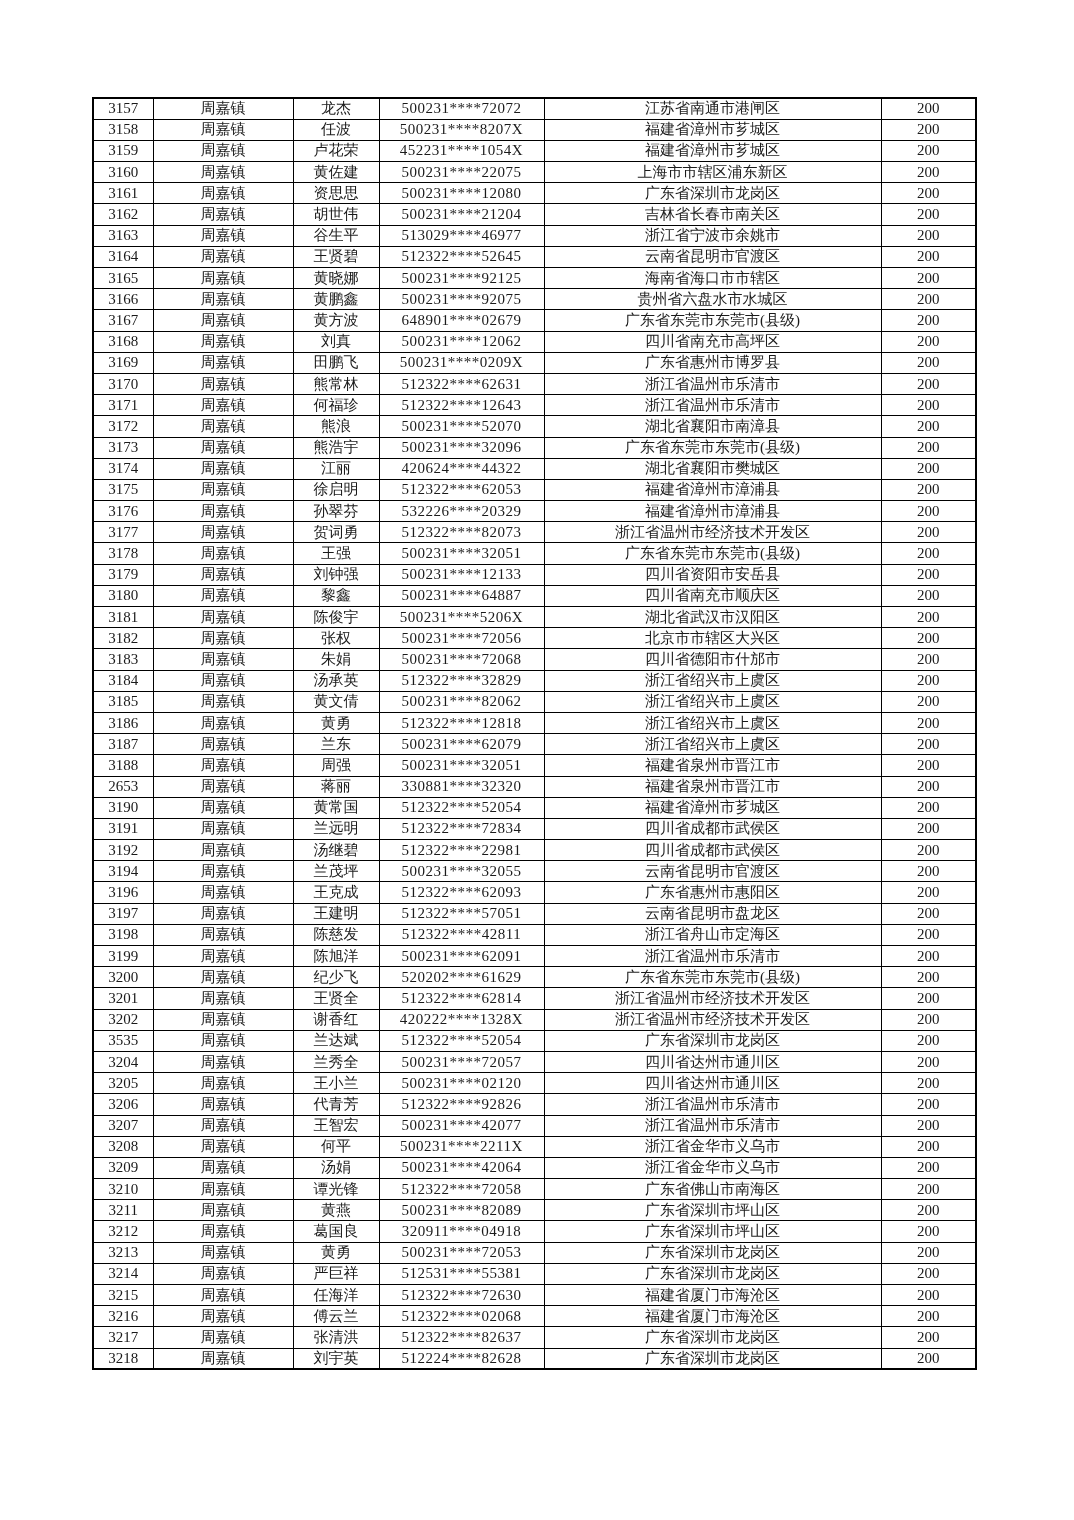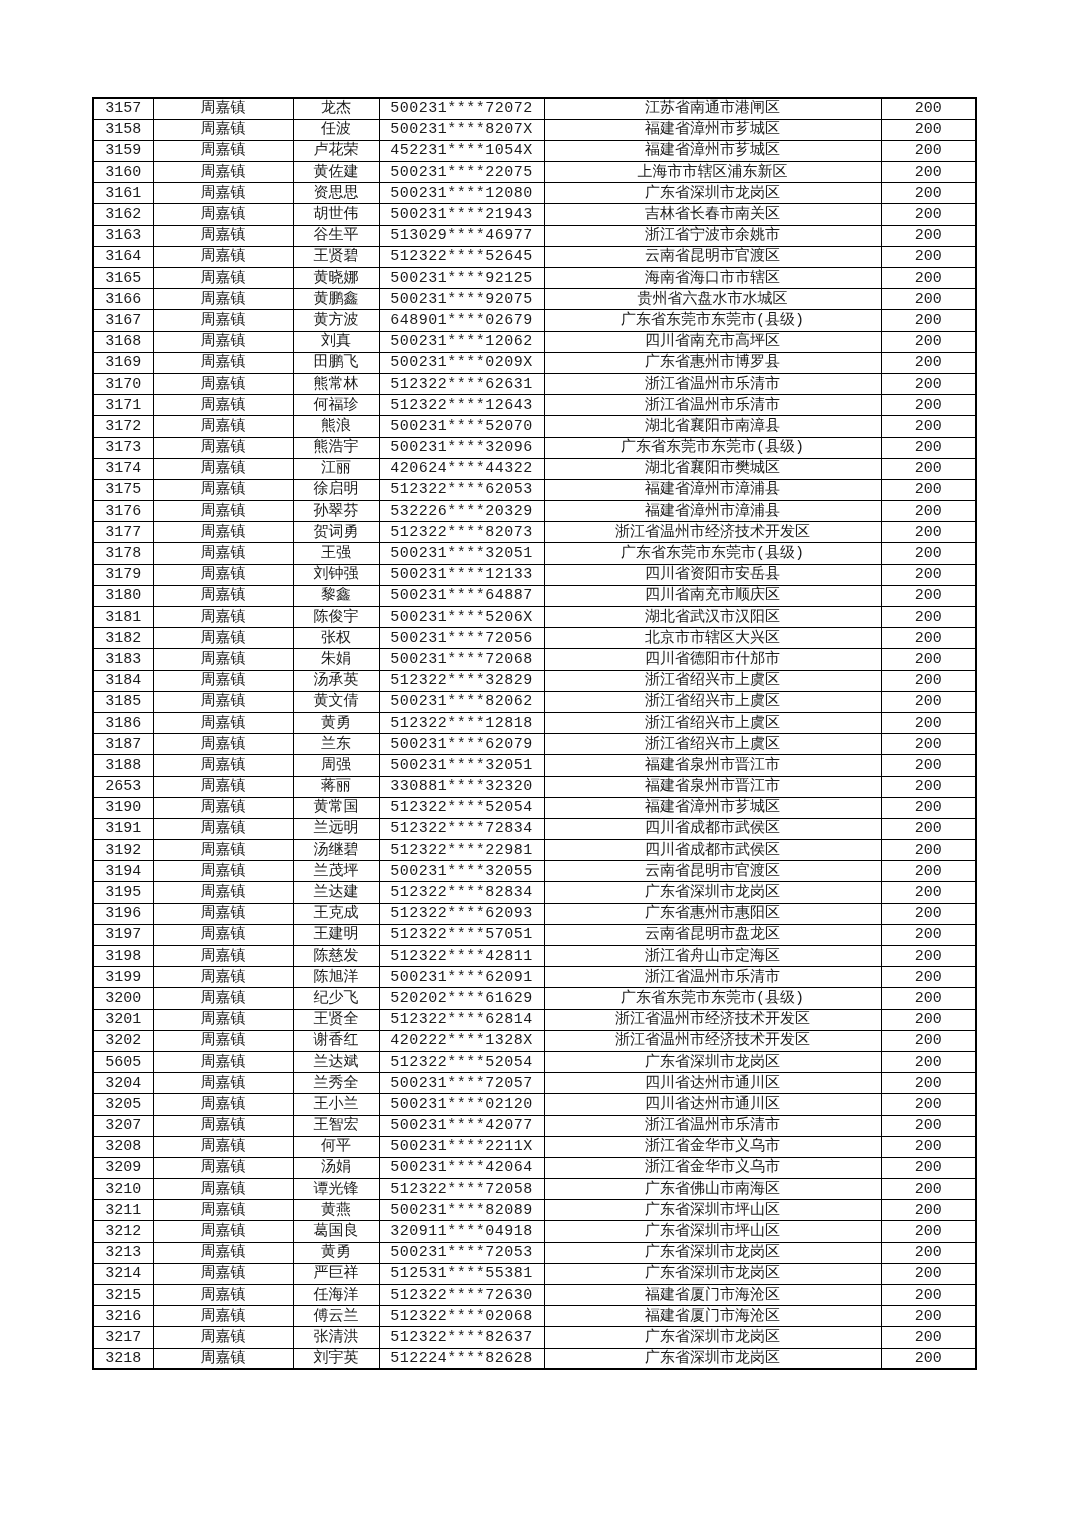--- a/index.html
+++ b/index.html
@@ -11,21 +11,21 @@
   html, body {
     margin: 0;
     padding: 0;
     background: var(--page-bg);
   }
   .page {
     position: relative;
     width: 1074px;
     height: 1520px;
     background: var(--page-bg);
-    font-family: Liberation Mono, monospace;
+    font-family: Liberation Serif, serif;
     overflow: hidden;
   }
   table.records {
     position: absolute;
     left: 92px;
     top: 97px;
     width: 883px;
     border-collapse: collapse;
     table-layout: fixed;
     border: 2px solid var(--border-color);
@@ -95,21 +95,21 @@
     <td class="cell-town">周嘉镇</td>
     <td class="cell-person-name">资思思</td>
     <td class="cell-id-number">500231****12080</td>
     <td class="cell-region">广东省深圳市龙岗区</td>
     <td class="cell-amount">200</td>
   </tr>
         <tr>
     <td class="cell-row-number">3162</td>
     <td class="cell-town">周嘉镇</td>
     <td class="cell-person-name">胡世伟</td>
-    <td class="cell-id-number">500231****21943</td>
+    <td class="cell-id-number">500231****21204</td>
     <td class="cell-region">吉林省长春市南关区</td>
     <td class="cell-amount">200</td>
   </tr>
         <tr>
     <td class="cell-row-number">3163</td>
     <td class="cell-town">周嘉镇</td>
     <td class="cell-person-name">谷生平</td>
     <td class="cell-id-number">513029****46977</td>
     <td class="cell-region">浙江省宁波市余姚市</td>
     <td class="cell-amount">200</td>
@@ -348,28 +348,20 @@
   </tr>
         <tr>
     <td class="cell-row-number">3194</td>
     <td class="cell-town">周嘉镇</td>
     <td class="cell-person-name">兰茂坪</td>
     <td class="cell-id-number">500231****32055</td>
     <td class="cell-region">云南省昆明市官渡区</td>
     <td class="cell-amount">200</td>
   </tr>
         <tr>
-    <td class="cell-row-number">3195</td>
-    <td class="cell-town">周嘉镇</td>
-    <td class="cell-person-name">兰达建</td>
-    <td class="cell-id-number">512322****82834</td>
-    <td class="cell-region">广东省深圳市龙岗区</td>
-    <td class="cell-amount">200</td>
-  </tr>
-        <tr>
     <td class="cell-row-number">3196</td>
     <td class="cell-town">周嘉镇</td>
     <td class="cell-person-name">王克成</td>
     <td class="cell-id-number">512322****62093</td>
     <td class="cell-region">广东省惠州市惠阳区</td>
     <td class="cell-amount">200</td>
   </tr>
         <tr>
     <td class="cell-row-number">3197</td>
     <td class="cell-town">周嘉镇</td>
@@ -412,41 +404,49 @@
   </tr>
         <tr>
     <td class="cell-row-number">3202</td>
     <td class="cell-town">周嘉镇</td>
     <td class="cell-person-name">谢香红</td>
     <td class="cell-id-number">420222****1328X</td>
     <td class="cell-region">浙江省温州市经济技术开发区</td>
     <td class="cell-amount">200</td>
   </tr>
         <tr>
-    <td class="cell-row-number">5605</td>
+    <td class="cell-row-number">3535</td>
     <td class="cell-town">周嘉镇</td>
     <td class="cell-person-name">兰达斌</td>
     <td class="cell-id-number">512322****52054</td>
     <td class="cell-region">广东省深圳市龙岗区</td>
     <td class="cell-amount">200</td>
   </tr>
         <tr>
     <td class="cell-row-number">3204</td>
     <td class="cell-town">周嘉镇</td>
     <td class="cell-person-name">兰秀全</td>
     <td class="cell-id-number">500231****72057</td>
     <td class="cell-region">四川省达州市通川区</td>
     <td class="cell-amount">200</td>
   </tr>
         <tr>
     <td class="cell-row-number">3205</td>
     <td class="cell-town">周嘉镇</td>
     <td class="cell-person-name">王小兰</td>
     <td class="cell-id-number">500231****02120</td>
     <td class="cell-region">四川省达州市通川区</td>
+    <td class="cell-amount">200</td>
+  </tr>
+        <tr>
+    <td class="cell-row-number">3206</td>
+    <td class="cell-town">周嘉镇</td>
+    <td class="cell-person-name">代青芳</td>
+    <td class="cell-id-number">512322****92826</td>
+    <td class="cell-region">浙江省温州市乐清市</td>
     <td class="cell-amount">200</td>
   </tr>
         <tr>
     <td class="cell-row-number">3207</td>
     <td class="cell-town">周嘉镇</td>
     <td class="cell-person-name">王智宏</td>
     <td class="cell-id-number">500231****42077</td>
     <td class="cell-region">浙江省温州市乐清市</td>
     <td class="cell-amount">200</td>
   </tr>

